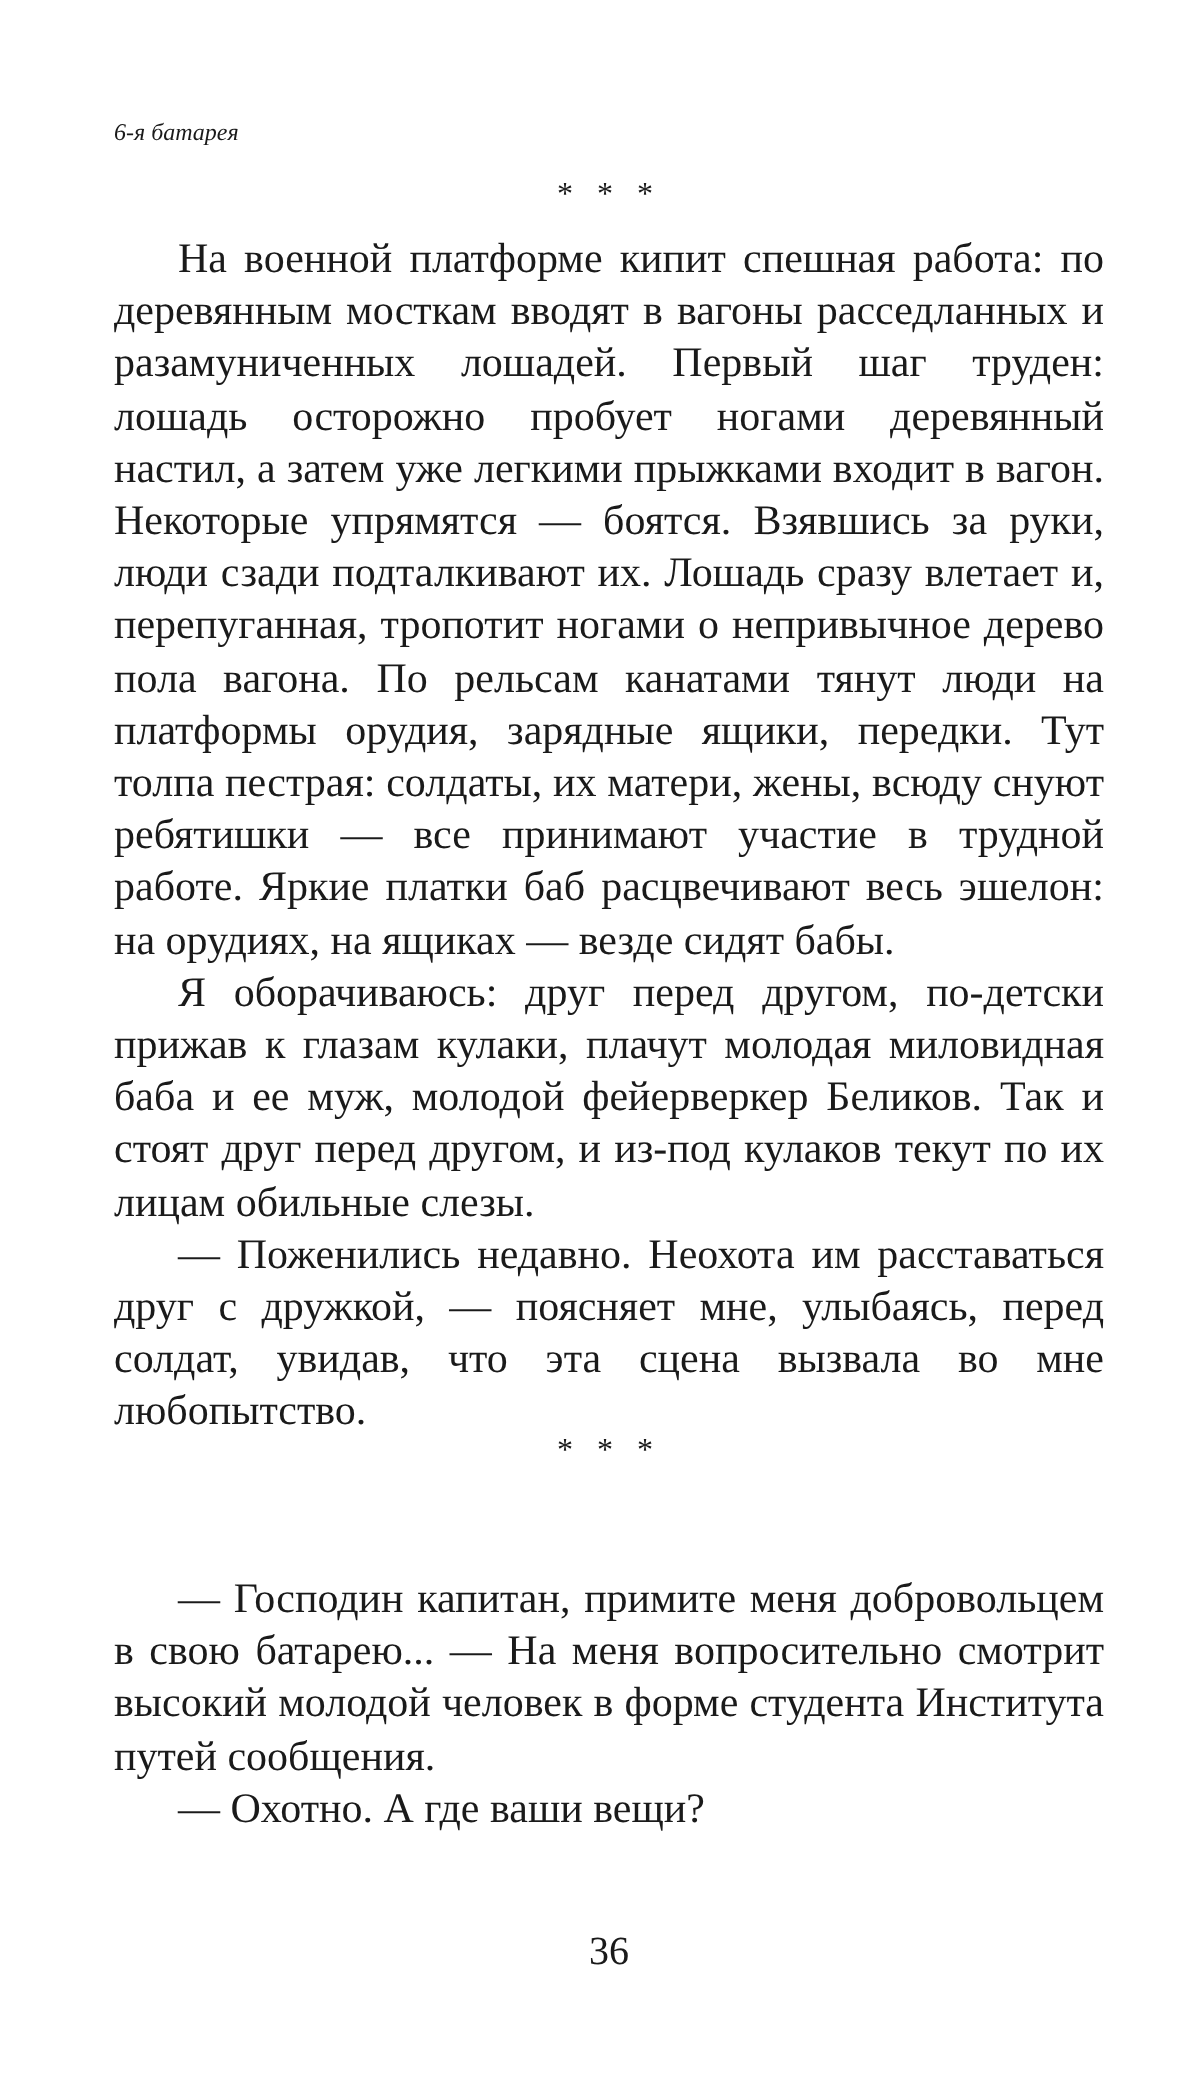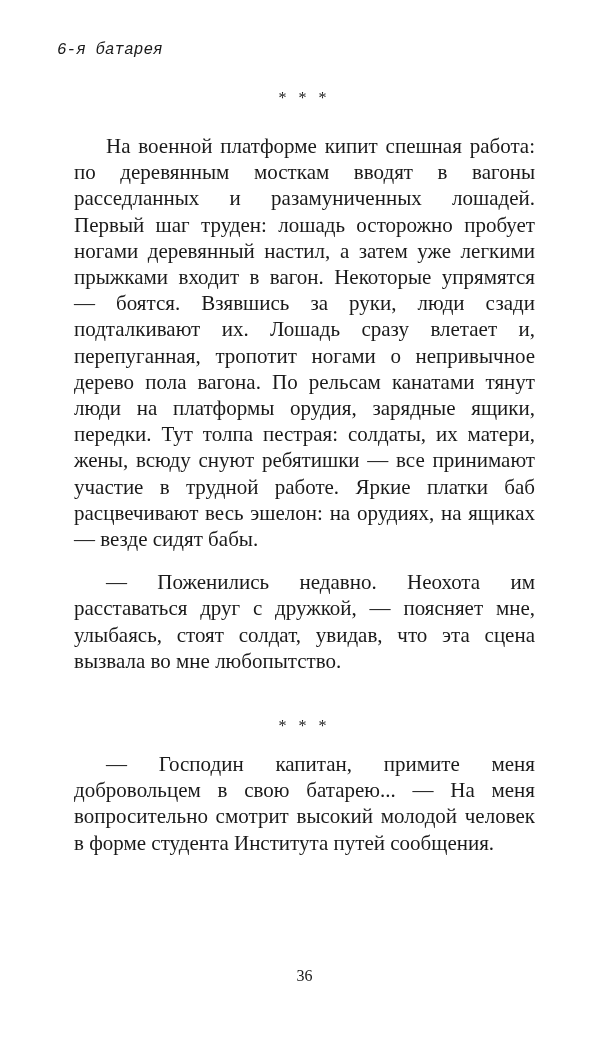--- a/index.html
+++ b/index.html
@@ -1,39 +1,41 @@
 <!DOCTYPE html>
 <html><head>
   <meta charset="utf-8">
   <style>
     html, body { margin: 0; padding: 0; background: #ffffff; }
     body { width: 600px; height: 1037px; position: relative; overflow: hidden; color: #1a1a1a; }
     .page { position: absolute; left: 57px; top: 0; width: 495px; font-family: "Liberation Serif", "DejaVu Serif", serif; }
-    .running-head { position: absolute; left: 0; top: 40px; font-style: italic; font-size: 16px; line-height: 20px; font-family: Liberation Mono, monospace; }
+    .running-head { position: absolute; left: 0; top: 56px; font-style: italic; font-size: 12px; line-height: 20px; }
     .stars { text-align: center; font-size: 16px; line-height: 20px; letter-spacing: 4px; }
     .stars1 { position: absolute; left: 0; width: 495px; top: 88px; }
     .block1 { position: absolute; left: 0; top: 116px; width: 495px; }
     .stars2 { position: absolute; left: 0; width: 495px; top: 716px; }
-    .block2 { position: absolute; left: 0; top: 734px; width: 495px; }
-    p { margin: 17px; font-size: 21px; line-height: 26.2px; text-align: justify; text-indent: 32px; hyphens: manual; }
-    .folio { position: absolute; left: 0; width: 495px; top: 966px; text-align: center; font-size: 16px; line-height: 20px; }
+    .block2 { position: absolute; left: 0; top: 786px; width: 495px; }
+    p { margin: 0; font-size: 21px; line-height: 26.2px; text-align: justify; text-indent: 32px; hyphens: manual; }
+    .folio { position: absolute; left: 0; width: 495px; top: 966px; text-align: center; font-size: 20px; line-height: 20px; }
   </style>
 </head>
 <body>
 
 <div class="page">
   <div class="running-head">6-я батарея</div>
 
   <div class="stars stars1">* * *</div>
 
   <div class="block1">
     <p>На военной платформе кипит спешная работа: по деревянным мосткам вводят в вагоны расседланных и разамуниченных лошадей. Первый шаг труден: лошадь осторожно пробует ногами деревянный настил, а затем уже легкими прыжками входит в вагон. Некоторые упрямятся — боятся. Взявшись за руки, люди сзади подталкивают их. Лошадь сразу влетает и, перепуганная, тропотит ногами о непривычное дерево пола вагона. По рельсам канатами тянут люди на платформы орудия, зарядные ящики, передки. Тут толпа пестрая: солдаты, их матери, жены, всюду снуют ребятишки — все принимают участие в трудной работе. Яркие платки баб расцвечивают весь эшелон: на орудиях, на ящиках — везде сидят бабы.</p>
-    <p>— Поженились недавно. Неохота им расставаться друг с дружкой, — поясняет мне, улыбаясь, стоят солдат, увидав, что эта сцена вызвала во мне любопытство.</p>
+    <p>Я оборачиваюсь: друг перед другом, по-детски прижав к глазам кулаки, плачут молодая миловидная баба и ее муж, молодой фейерверкер Беликов. Так и стоят друг перед другом, и из-под кулаков текут по их лицам обильные слезы.</p>
+    <p>— Поженились недавно. Неохота им расставаться друг с дружкой, — поясняет мне, улыбаясь, перед солдат, увидав, что эта сцена вызвала во мне любопытство.</p>
   </div>
 
   <div class="stars stars2">* * *</div>
 
   <div class="block2">
     <p>— Господин капитан, примите меня добровольцем в свою батарею... — На меня вопросительно смотрит высокий молодой человек в форме студента Института путей сообщения.</p>
+    <p>— Охотно. А где ваши вещи?</p>
   </div>
 
   <div class="folio">36</div>
 </div>
 
 </body></html>

